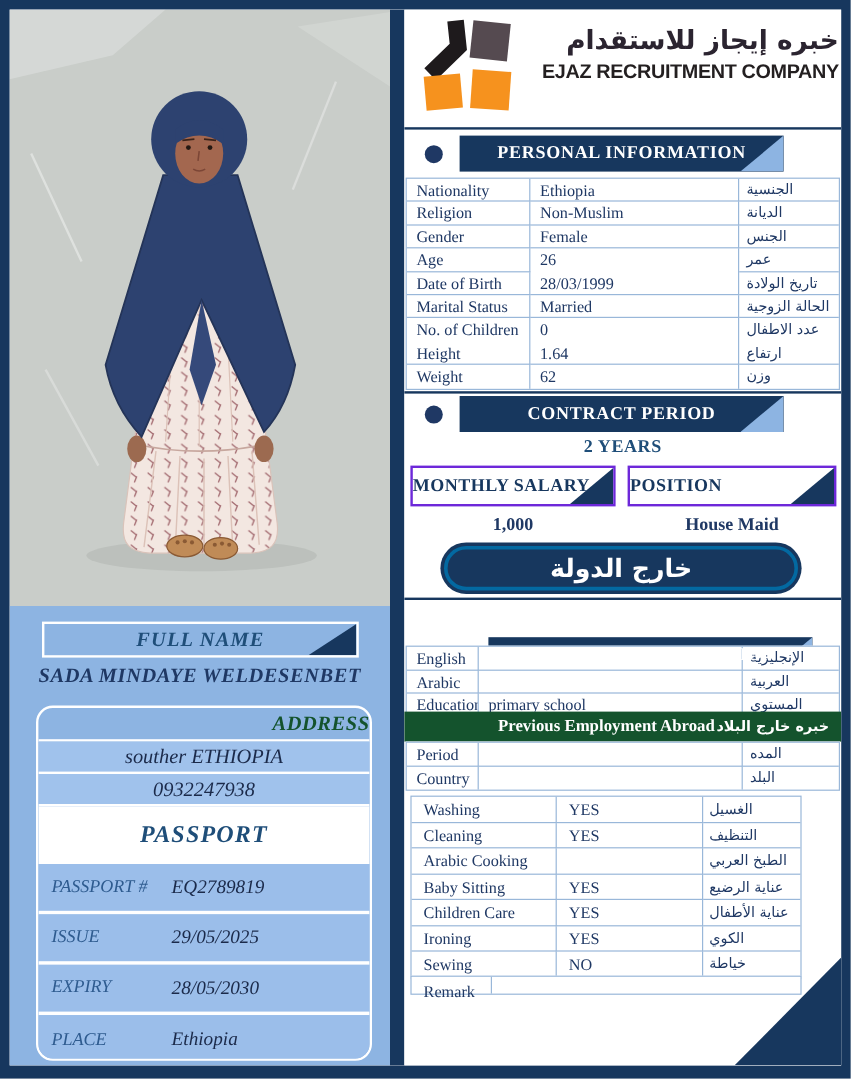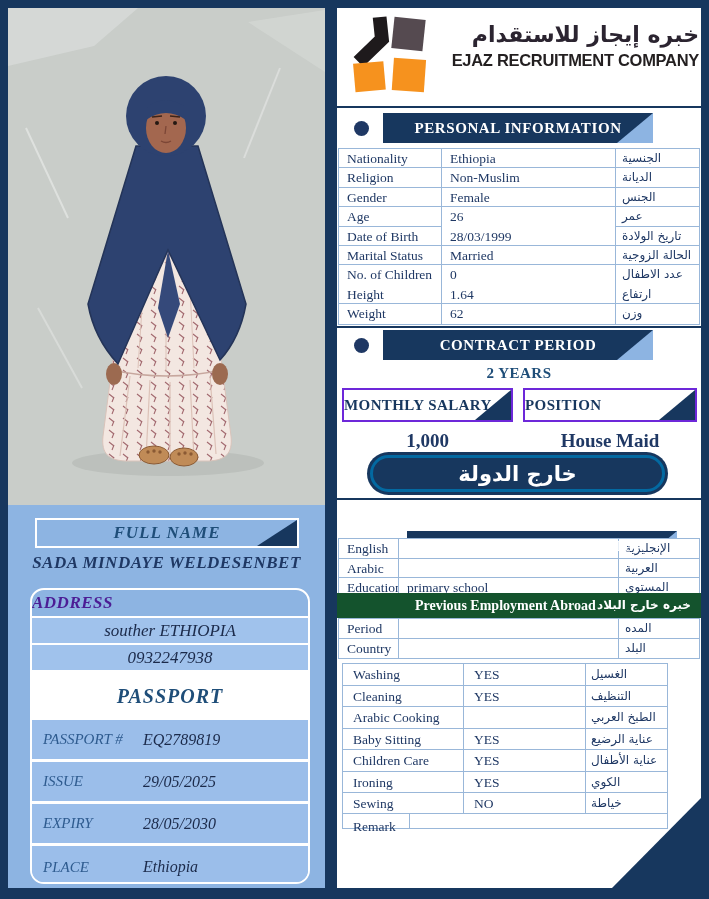--- a/index.html
+++ b/index.html
@@ -23,21 +23,21 @@
   .tri.navy{width:40px;background:#17375E;clip-path:polygon(0 100%,100% 100%,100% 0);}
   .tri.lb{width:36px;background:#8DB4E2;clip-path:polygon(0 100%,100% 100%,100% 0);}
   .fullname{
     position:absolute;left:0;top:48px;width:317px;text-align:center;
     font-weight:bold;font-size:17px;color:#1F3864;letter-spacing:.5px;
   }
   .addr-box{
     position:absolute;left:22px;top:83px;width:280px;height:296px;box-sizing:border-box;
     border:2px solid #fff;border-radius:14px;overflow:hidden;
   }
-  .addr-head{height:26px;line-height:26px;text-align:left;font-weight:bold;font-size:17px;color:#4c1d95;border-bottom:2px solid #fff;letter-spacing:.5px;}
+  .addr-head{height:26px;line-height:26px;text-align:right;font-weight:bold;font-size:17px;color:#14532d;border-bottom:2px solid #fff;letter-spacing:.5px;}
   .addr-row{height:25px;line-height:25px;text-align:center;font-size:17px;color:#1b2a4a;background:#A0C2EC;border-bottom:2px solid #fff;}
   .pass-head{height:48px;line-height:48px;text-align:center;font-weight:bold;font-size:20px;color:#1F4E79;background:#fff;letter-spacing:1px;}
   .pass-row{height:42px;box-sizing:border-box;border-bottom:3px solid #fff;background:#9BBEEA;display:flex;align-items:center;}
   .pass-row:last-child{border-bottom:none;}
   .pass-row .pl{width:100px;padding-left:11px;font-size:15px;color:#2E5B8F;}
   .pass-row .pv{font-size:16px;color:#1b2a4a;}
   
   .divider{position:absolute;left:317px;top:0;width:12px;height:880px;background:#17375E;}
   
   .right-col{position:absolute;left:329px;top:0;width:364px;height:880px;background:#fff;}
@@ -51,21 +51,21 @@
   .dot{position:absolute;left:17px;top:8px;width:15px;height:15px;border-radius:50%;background:#1F3864;}
   .bar{position:absolute;left:46px;top:0;width:270px;height:30px;background:#17375E;display:flex;align-items:center;justify-content:center;}
   .bar .t{color:#fff;font-weight:bold;font-size:15px;letter-spacing:.6px;position:relative;z-index:2;}
   .years{position:absolute;left:0;width:364px;text-align:center;font-weight:bold;font-size:15px;color:#1F4E79;letter-spacing:.5px;}
   .obox{
     position:absolute;height:34px;box-sizing:border-box;border:2px solid #6d28d9;background:#fff;
     display:flex;align-items:center;justify-content:flex-start;
   }
   .obox .t{font-weight:bold;font-size:15px;color:#17375E;letter-spacing:.4px;position:relative;z-index:2;}
   .obox .tri.navy{width:36px;}
-  .val{position:absolute;font-weight:bold;font-size:19px;color:#1F3864;text-align:center;}
+  .val{position:absolute;font-weight:bold;font-size:15px;color:#1F3864;text-align:center;}
   .pill{
     position:absolute;left:33px;top:447px;width:295px;height:37px;box-sizing:border-box;
     background:#17375E;border:3px solid #0369a1;border-radius:20px;box-shadow:0 0 0 3px #17375E;
     display:flex;align-items:center;justify-content:center;
     color:#fff;font-family:"DejaVu Sans",sans-serif;font-weight:bold;font-size:21px;direction:rtl;
   }
   
   .grid{position:absolute;box-sizing:border-box;border:1px solid #99B7D9;display:grid;background:#fff;}
   .c{box-sizing:border-box;border-right:1px solid #99B7D9;border-bottom:1px solid #99B7D9;padding-left:8px;overflow:hidden;}
   .c.a{border-right:none;padding-left:6px;}

